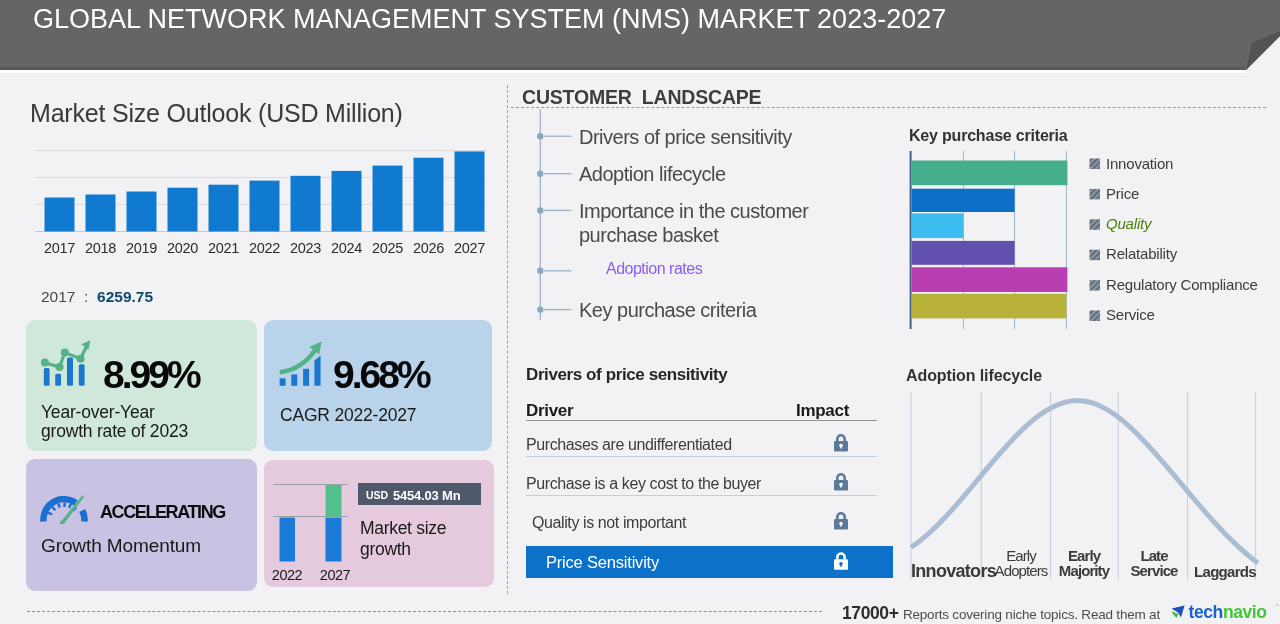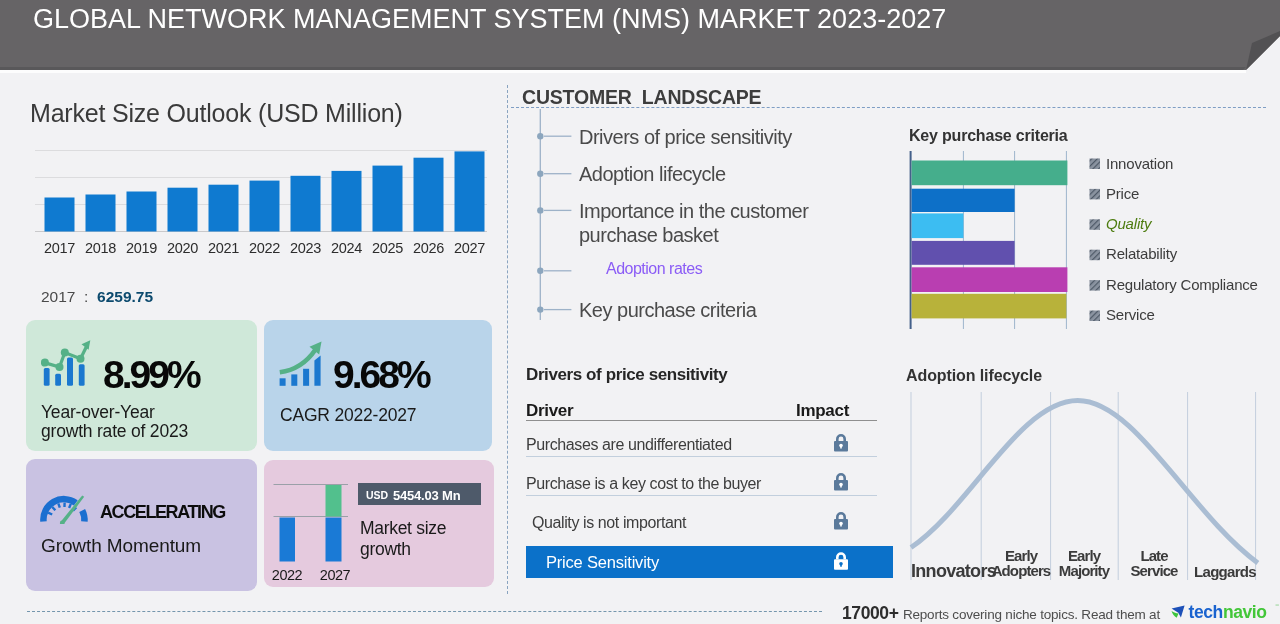--- a/index.html
+++ b/index.html
@@ -238,21 +238,21 @@
     <line x1="11" y1="4" x2="11" y2="192"></line>
     <line x1="81.2" y1="4" x2="81.2" y2="192"></line>
     <line x1="150.6" y1="4" x2="150.6" y2="192"></line>
     <line x1="218.2" y1="4" x2="218.2" y2="192"></line>
     <line x1="287.6" y1="4" x2="287.6" y2="192"></line>
     <line x1="355.6" y1="4" x2="355.6" y2="192"></line>
   </g>
   <path d="M11,159.5 C70,120 120,12.5 177.8,12.5 C235,12.5 290,125 357.8,174.9" stroke="#aabdd3" stroke-width="5" fill="none"></path>
 </svg>
 <div class="abs" style="left:911px;top:563.5px;width:72px;text-align:center;font-size:18px;letter-spacing:-0.7px;font-weight:bold;line-height:15.8px;color:#3b3b3b;">Innovators</div>
-<div class="abs" style="left:984px;top:547.5px;width:74px;text-align:center;font-size:15px;letter-spacing:-0.9px;font-weight:bold;line-height:15.8px;color:#3b3b3b;">Early Adopters</div>
+<div class="abs" style="left:984px;top:547.5px;width:74px;text-align:center;font-size:15px;letter-spacing:-0.9px;font-weight:normal;line-height:15.8px;color:#3b3b3b;">Early Adopters</div>
 <div class="abs" style="left:1047px;top:547.5px;width:74px;text-align:center;font-size:15px;letter-spacing:-0.9px;font-weight:bold;line-height:15.8px;color:#3b3b3b;">Early Majority</div>
 <div class="abs" style="left:1117px;top:547.5px;width:74px;text-align:center;font-size:15px;letter-spacing:-0.9px;font-weight:bold;line-height:15.8px;color:#3b3b3b;">Late Service</div>
 <div class="abs" style="left:1188px;top:563.5px;width:74px;text-align:center;font-size:15px;letter-spacing:-0.7px;font-weight:bold;line-height:15.8px;color:#3b3b3b;">Laggards</div>
 
 <div class="abs" style="left:842px;top:603px;font-size:16px;color:#4d4d4d;white-space:nowrap;"><b style="color:#2d2d2d;letter-spacing:-0.4px;font-size:17.5px;">17000+</b>&nbsp;<span style="font-size:13.5px;letter-spacing:-0.2px;">Reports covering niche topics. Read them at</span></div>
 <svg class="abs" style="left:1170px;top:603px" width="110" height="21" viewBox="0 0 110 21">
   <path d="M1.6,5.6 L14.6,2.5 L10.9,14.4 L8.3,9.8 Z" fill="#1d50b8"></path>
   <path d="M1.5,8.1 C3.8,9.7 6.3,10.4 8.5,10.4 L6.7,14.8 C4.4,13.3 2.3,11 1.5,8.1 Z" fill="#3dc43d"></path>
   <text x="18.5" y="14.8" font-size="17.5" letter-spacing="-0.4" font-weight="bold" fill="#1a63cf" font-family="Liberation Sans">tech<tspan fill="#43c639">navio</tspan></text>
   <rect x="105.5" y="1.5" width="3.4" height="1.1" fill="#9fd6a0"></rect>

